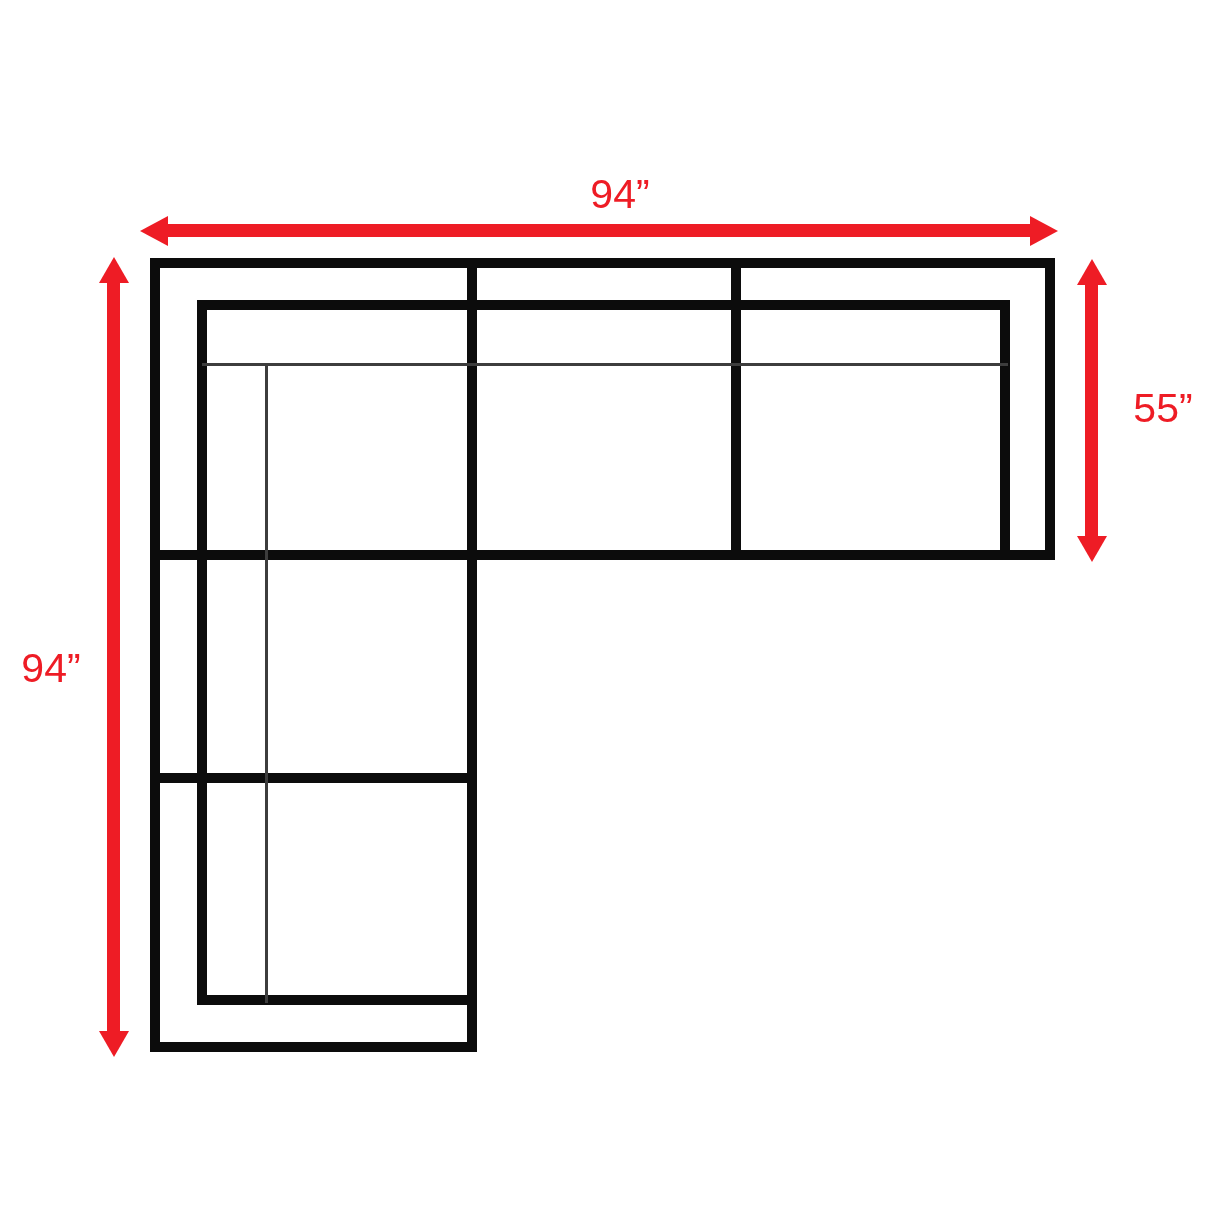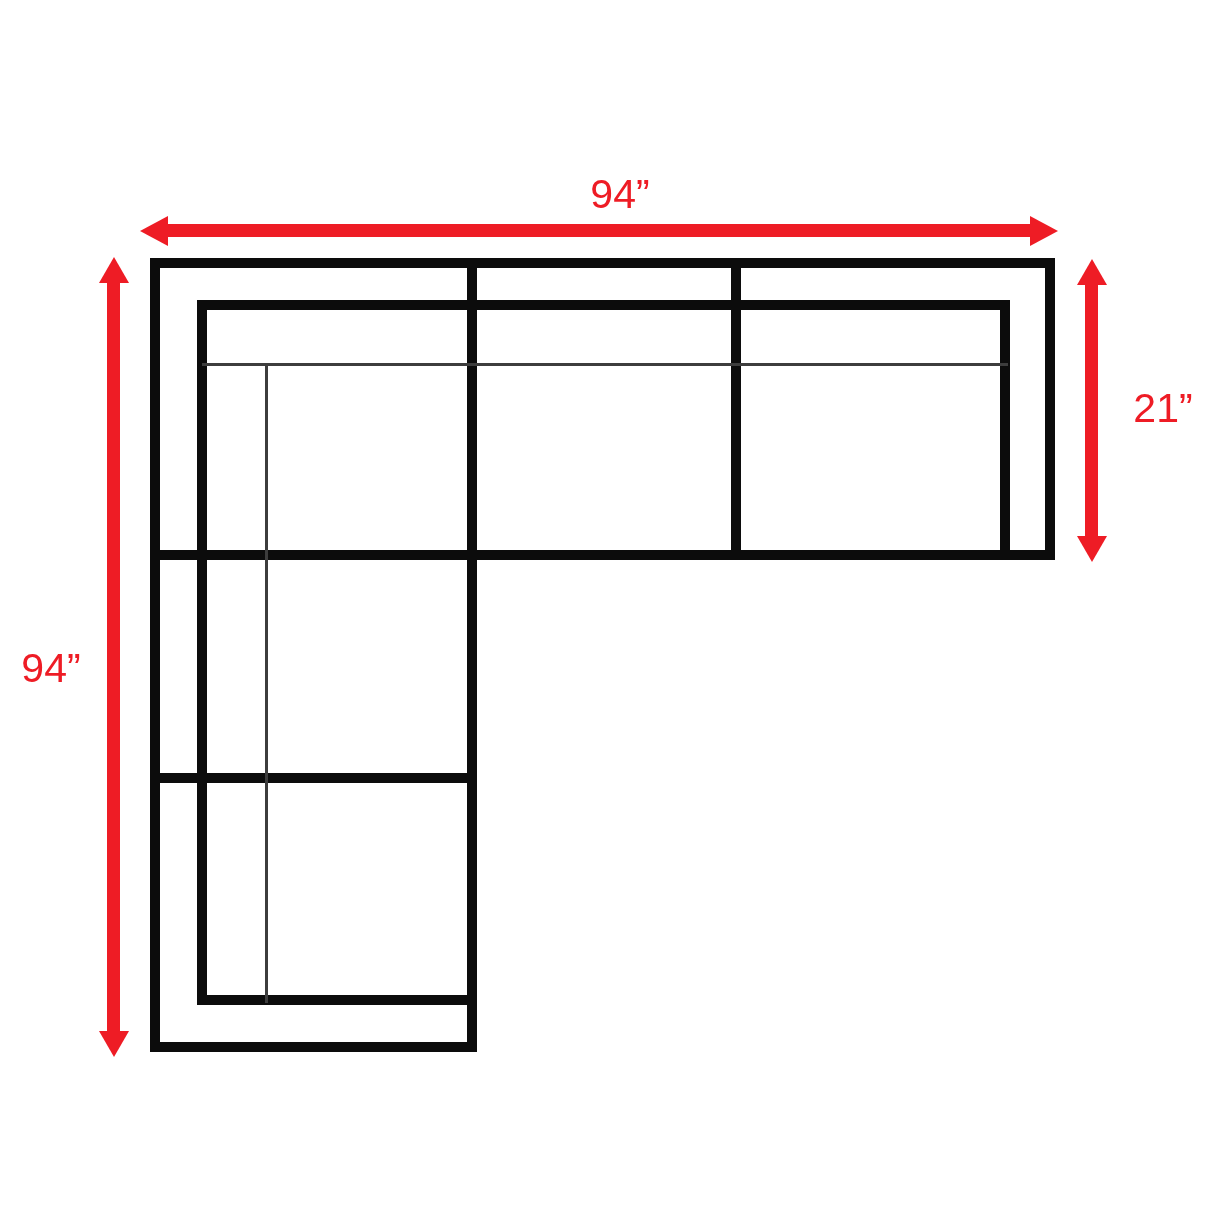--- a/index.html
+++ b/index.html
@@ -108,15 +108,15 @@
     <div class="shaft"></div>
     <div class="head head-down"></div>
   </div>
   <div class="dim-label" style="left:51px; top:668px;">94”</div>
 
   <div class="dim-arrow dim-v" style="left:1077px; top:259px; width:30px; height:303px;">
     <div class="head head-up"></div>
     <div class="shaft"></div>
     <div class="head head-down"></div>
   </div>
-  <div class="dim-label" style="left:1163px; top:408px;">21”</div>
+  <div class="dim-label" style="left:1163px; top:408px;">55”</div>
 
 </div>
 
 </body></html>

